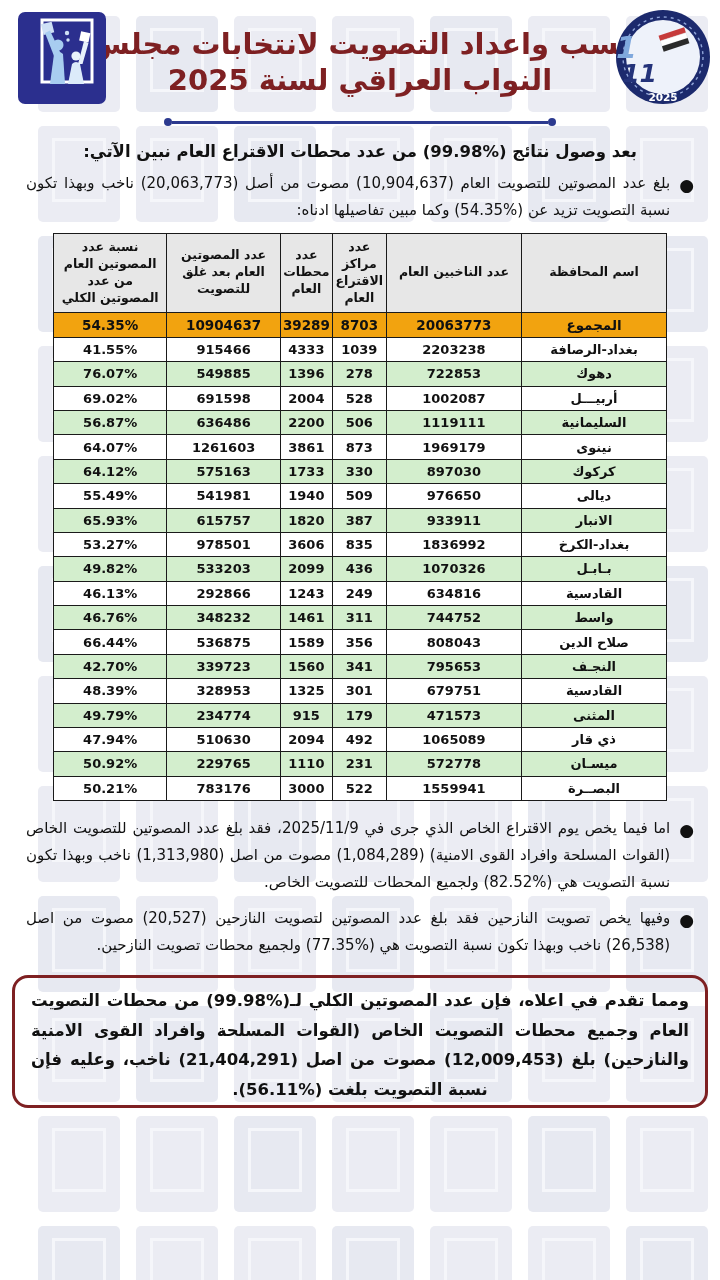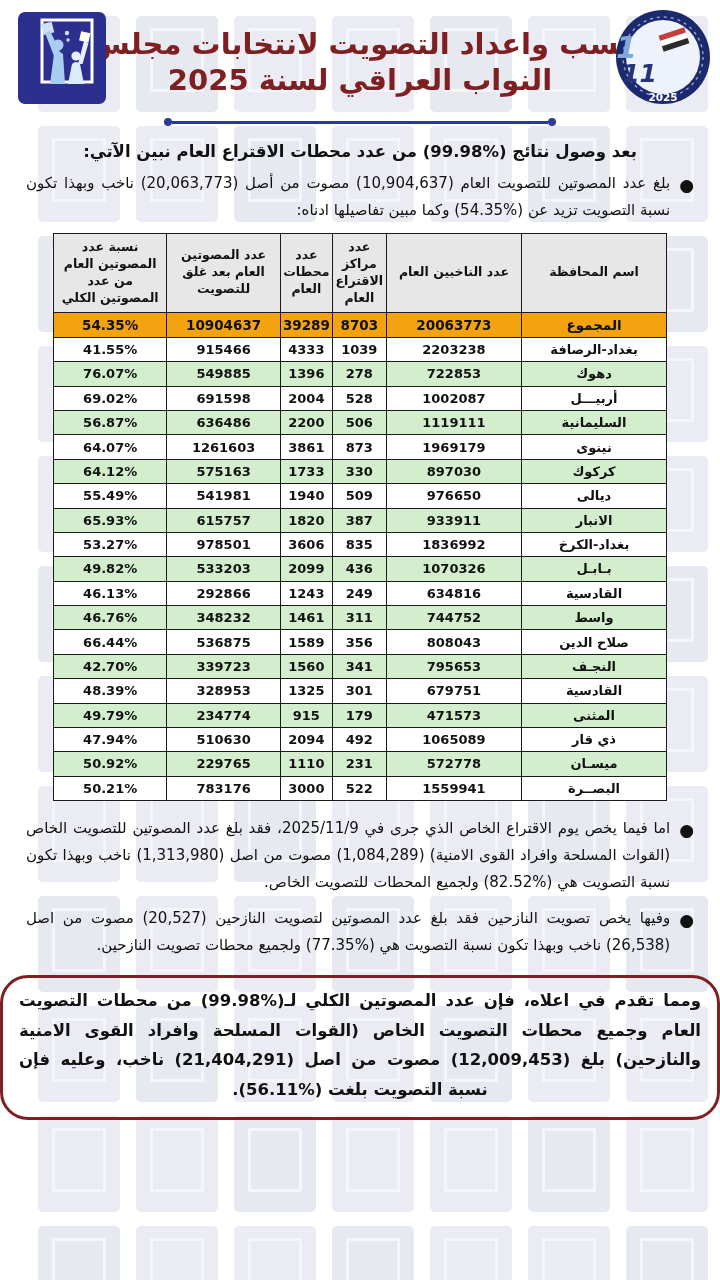--- a/index.html
+++ b/index.html
@@ -40,22 +40,22 @@
   table.results{margin:9px auto 0;width:614px;border-collapse:collapse;direction:rtl;
     font-weight:bold;background:#fff;}
   .results th,.results td{border:1.4px solid #1a1a1a;text-align:center;vertical-align:middle;}
   .results thead th{background:var(--header-gray);font-size:12.5px;padding:5px 2px;height:48px;line-height:1.35;}
   .results td{font-size:13px;padding:4.2px 2px;}
   .results tr.total td{background:var(--gold);font-size:13.5px;margin-left:18px;}
   .results tr.green td{background:var(--green);margin-left:40px;}
   .results td.ltr{direction:ltr;}
 
   
-  .summary-box{margin:16px 0 0;border:3px solid var(--maroon);border-radius:28px;
-    padding:8px 16px 12px;direction:rtl;font-weight:bold;font-size:16.5px;line-height:1.8;
+  .summary-box{margin:16px 12px 0;border:3px solid var(--maroon);border-radius:16px;
+    padding:8px 16px 0;direction:rtl;font-weight:bold;font-size:16.5px;line-height:1.8;
     text-align:justify;text-align-last:center;background:transparent;}
 </style>
 </head>
 <body>
 
 <div class="page">
 
   <div class="watermark" id="watermark">
       <div class="wm-tile"></div>
       <div class="wm-tile"></div>

